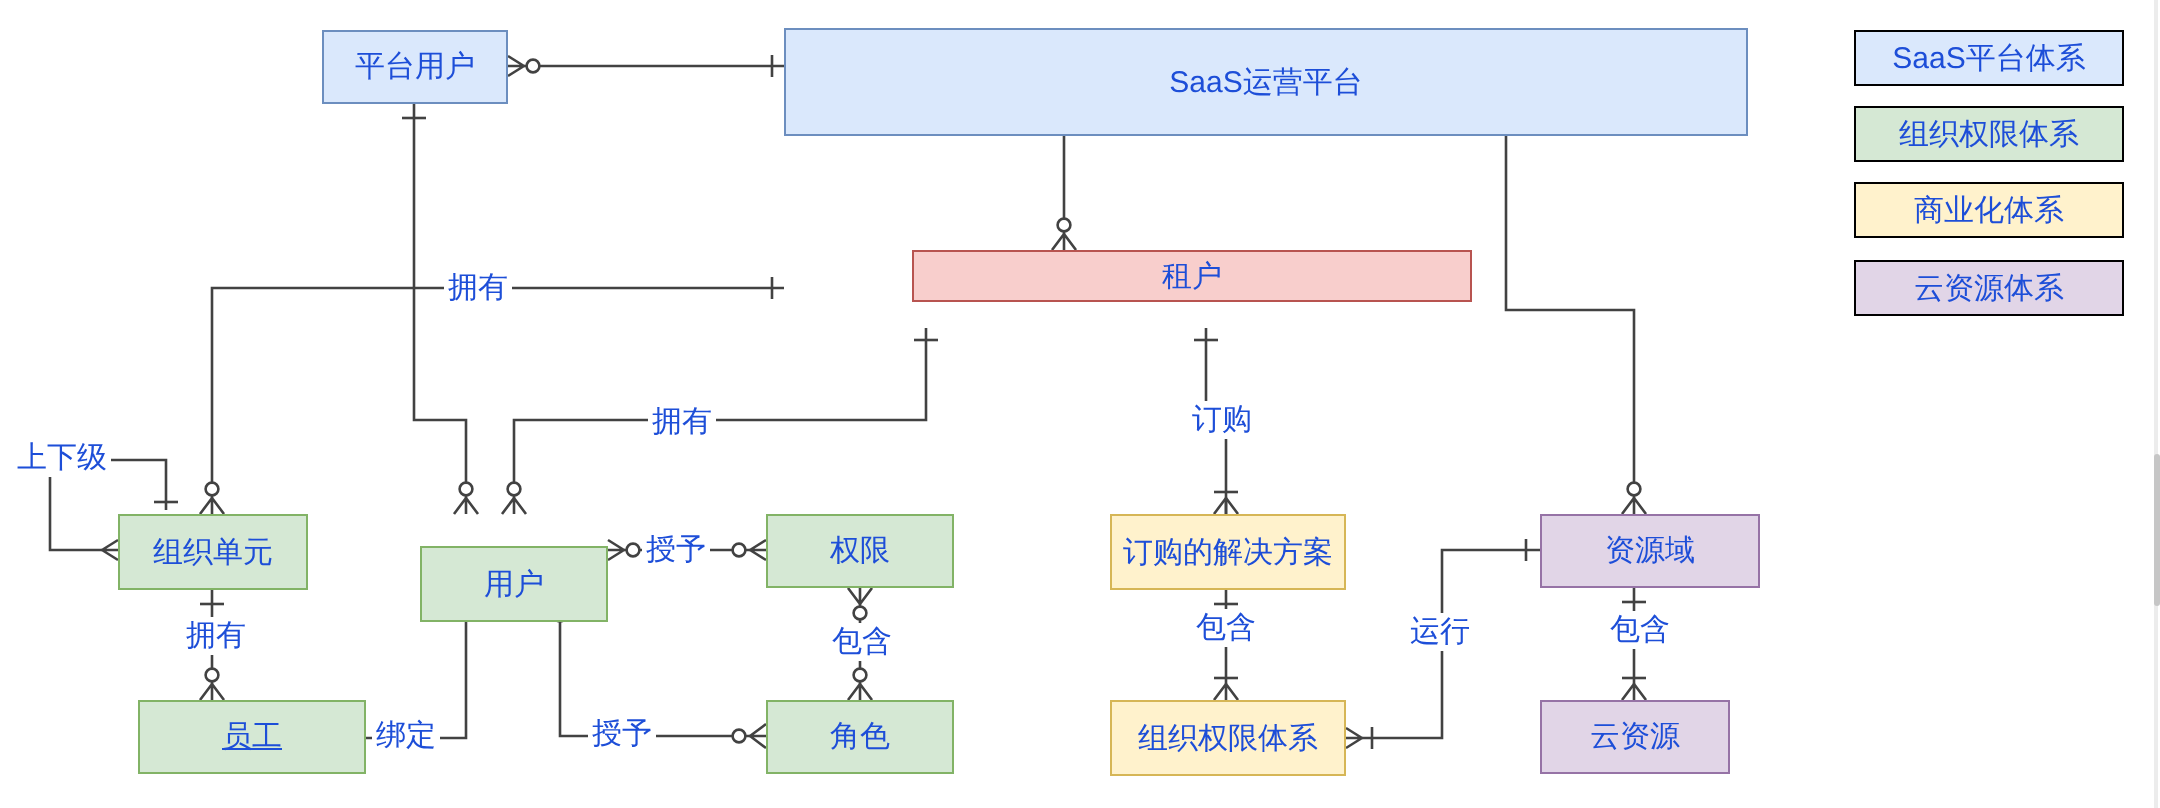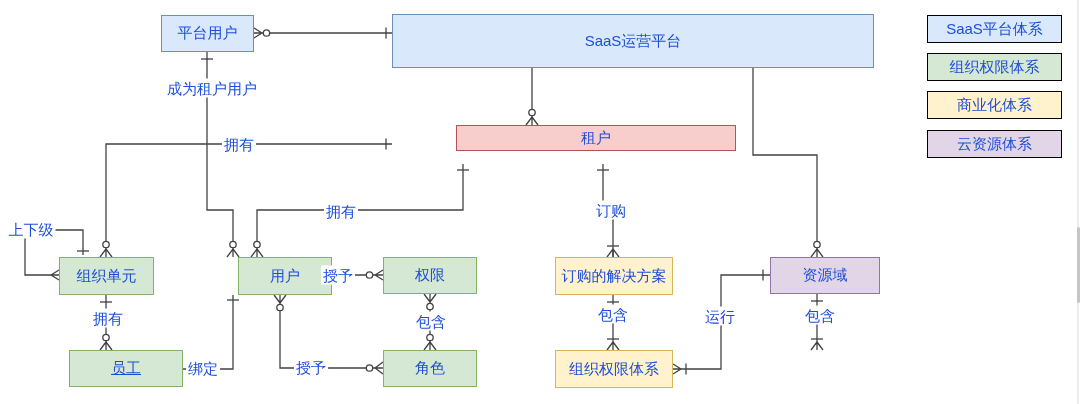--- a/index.html
+++ b/index.html
@@ -158,43 +158,45 @@
     </div>
   <div class="node cat-saas" style="left:392px;top:14px;width:482px;height:54px;">
       <span>SaaS运营平台</span>
     </div>
   <div class="node cat-tenant" style="left:408px;top:125px;width:280px;height:26px;margin-left:48px;">
       <span>租户</span>
     </div>
   <div class="node cat-org" style="left:59px;top:257px;width:95px;height:38px;">
       <span>组织单元</span>
     </div>
-  <div class="node cat-org" style="left:210px;top:257px;width:94px;height:38px;margin-left:28px;">
+  <div class="node cat-org" style="left:210px;top:273px;width:94px;height:38px;">
       <span>用户</span>
     </div>
   <div class="node cat-org" style="left:383px;top:257px;width:94px;height:37px;">
       <span>权限</span>
     </div>
   <div class="node cat-org" style="left:69px;top:350px;width:114px;height:37px;text-decoration:underline;">
       <span>员工</span>
     </div>
   <div class="node cat-org" style="left:383px;top:350px;width:94px;height:37px;">
       <span>角色</span>
     </div>
   <div class="node cat-commerce" style="left:555px;top:257px;width:118px;height:38px;">
       <span>订购的解决方案</span>
     </div>
   <div class="node cat-commerce" style="left:555px;top:350px;width:118px;height:38px;">
       <span>组织权限体系</span>
     </div>
   <div class="node cat-cloud" style="left:770px;top:257px;width:110px;height:37px;align-items:center;">
       <span>资源域</span>
     </div>
-
-  <div class="elabel" style="left:212px;top:88px;">成为租户用户</div>
+  <div class="node cat-cloud" style="left:770px;top:350px;width:95px;height:37px;">
+      <span>云资源</span>
+    </div>
+
   <div class="elabel" style="left:239px;top:144px;">拥有</div>
   <div class="elabel" style="left:341px;top:211px;">拥有</div>
   <div class="elabel" style="left:31px;top:229px;">上下级</div>
   <div class="elabel" style="left:108px;top:318px;">拥有</div>
   <div class="elabel" style="left:203px;top:368px;">绑定</div>
   <div class="elabel" style="left:338px;top:275px;">授予</div>
   <div class="elabel" style="left:311px;top:367px;">授予</div>
   <div class="elabel" style="left:431px;top:321px;">包含</div>
   <div class="elabel" style="left:611px;top:210px;">订购</div>
   <div class="elabel" style="left:613px;top:314px;">包含</div>

